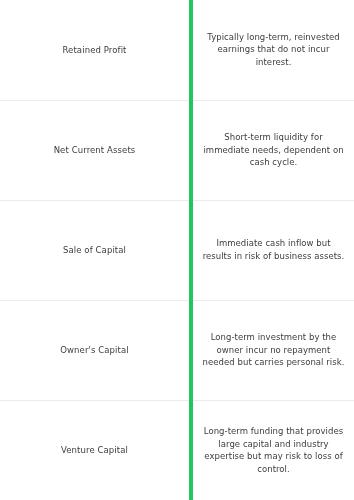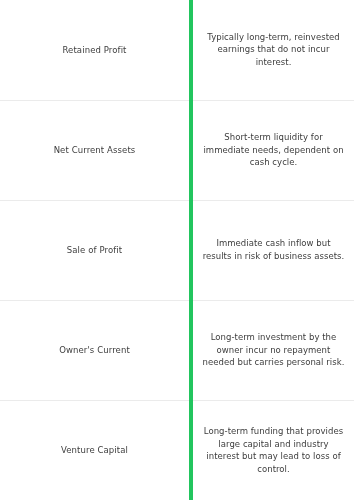--- a/index.html
+++ b/index.html
@@ -70,36 +70,36 @@
     <tr class="match-row">
       <td class="term-cell">
         <span class="cell-text">Net Current Assets</span>
       </td>
       <td class="definition-cell">
         <span class="cell-text">Short-term liquidity for immediate needs, dependent on cash cycle.</span>
       </td>
     </tr>
     <tr class="match-row">
       <td class="term-cell">
-        <span class="cell-text">Sale of Profit</span>
+        <span class="cell-text">Sale of Capital</span>
       </td>
       <td class="definition-cell">
         <span class="cell-text">Immediate cash inflow but results in risk of business assets.</span>
       </td>
     </tr>
     <tr class="match-row">
       <td class="term-cell">
-        <span class="cell-text">Owner's Current</span>
+        <span class="cell-text">Owner's Capital</span>
       </td>
       <td class="definition-cell">
         <span class="cell-text">Long-term investment by the owner incur no repayment needed but carries personal risk.</span>
       </td>
     </tr>
     <tr class="match-row">
       <td class="term-cell">
         <span class="cell-text">Venture Capital</span>
       </td>
       <td class="definition-cell">
-        <span class="cell-text">Long-term funding that provides large capital and industry interest but may lead to loss of control.</span>
+        <span class="cell-text">Long-term funding that provides large capital and industry expertise but may risk to loss of control.</span>
       </td>
     </tr>
   </tbody>
 </table>
 
 </body></html>

